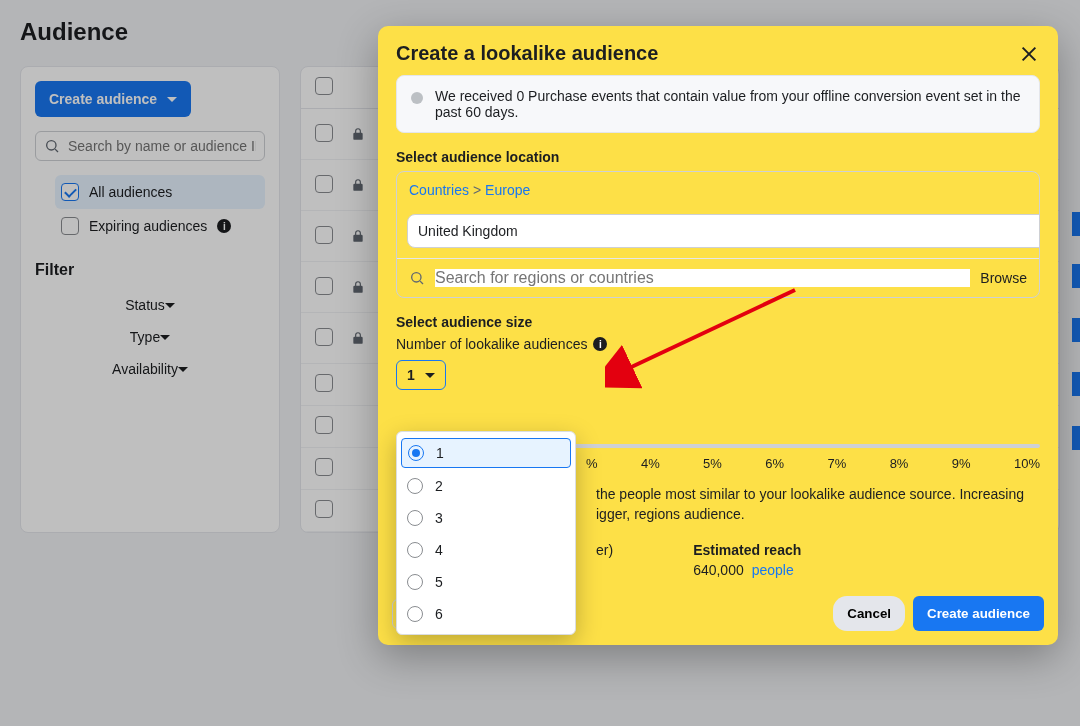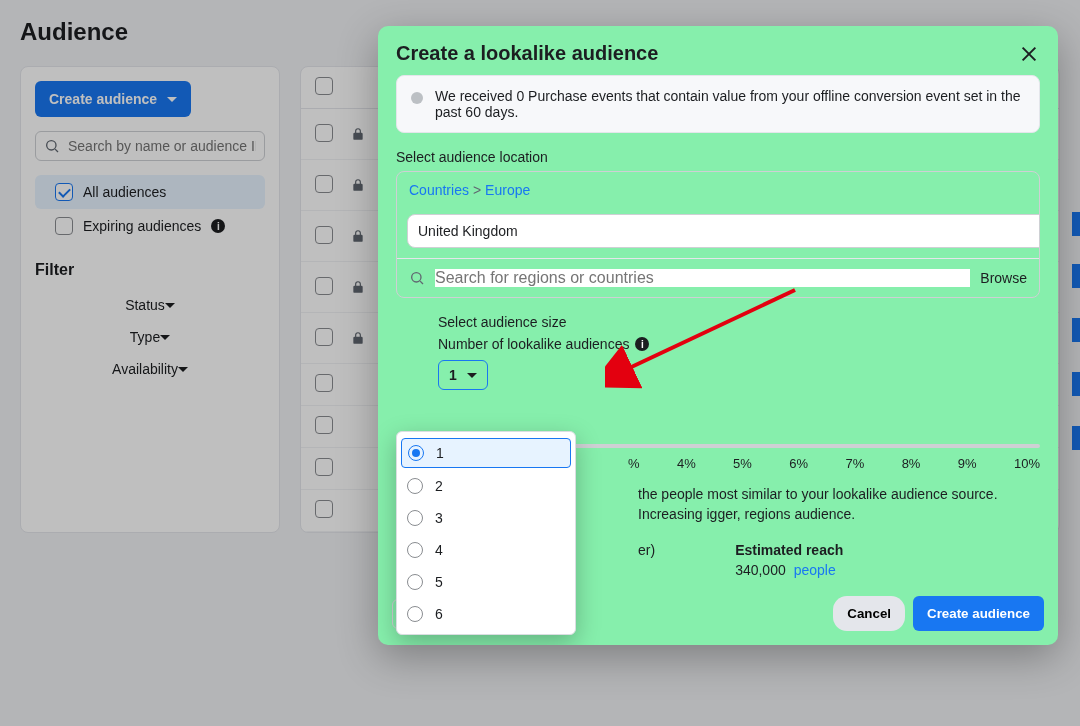--- a/index.html
+++ b/index.html
@@ -11,21 +11,21 @@
 .layout { display: flex; gap: 20px; }
 .sidebar { width: 260px; background: #fff; border: 1px solid #e4e6eb; border-radius: 8px; padding: 14px; }
 
 .create-btn { background: #1877f2; color: #fff; border: none; border-radius: 6px; padding: 10px 14px; font-weight: 700; font-size: 14px; display: inline-flex; align-items: center; gap: 10px; cursor: pointer; }
 .caret-down { width: 0; height: 0; border-left: 5px solid transparent; border-right: 5px solid transparent; border-top: 5px solid #fff; }
 
 .search-wrap { margin-top: 14px; border: 1px solid #ced0d4; border-radius: 6px; display: flex; align-items: center; padding: 6px 8px; gap: 8px; color: #65676b; }
 .search-wrap input { border: none; outline: none; font-size: 14px; flex: 1; color: #1c1e21; }
 
 .sb-group { margin-top: 14px; }
-.sb-item { display: flex; align-items: center; gap: 10px; padding: 8px 20px; border-radius: 6px; cursor: pointer; }
+.sb-item { display: flex; align-items: center; gap: 10px; padding: 8px 6px; border-radius: 6px; cursor: pointer; margin-left: 20px; }
 .sb-item.selected { background: #e7f3ff; }
 .chk { width: 18px; height: 18px; border: 1.5px solid #8a8d91; border-radius: 4px; display: inline-flex; align-items: center; justify-content: center; background: #fff; }
 .chk.checked { border-color: #1877f2; }
 .chk.checked::after { content: ""; width: 5px; height: 9px; border: solid #1877f2; border-width: 0 2px 2px 0; transform: rotate(45deg); margin-top: -2px; }
 
 .filter-title { font-weight: 700; font-size: 16px; margin-top: 18px; margin-bottom: 10px; }
 .filter-row { display: flex; justify-content: center; align-items: center; padding: 8px 0; cursor: pointer; }
 .chev-down { width: 0; height: 0; border-left: 5px solid transparent; border-right: 5px solid transparent; border-top: 5px solid #1c1e21; }
 
 .main { flex: 1; background: #fff; border: 1px solid #e4e6eb; border-radius: 8px; overflow: hidden; }
@@ -35,41 +35,41 @@
 .row .name { color: #1877f2; font-weight: 600; }
 .row .sub { color: #8a8d91; font-size: 12px; }
 .cell-flex { display: flex; flex-direction: column; }
 .cb-col { width: 18px; }
 .lock-col { width: 18px; display:flex; justify-content:center; }
 
 .info-icon { width: 14px; height: 14px; border-radius: 50%; background: #1c1e21; color: #fff; display: inline-flex; align-items: center; justify-content: center; font-size: 10px; font-weight: 700; }
 
 
 .scrim { position: absolute; inset: 0; background: rgba(0,0,0,0.25); }
-.modal { position: absolute; top: 26px; left: 378px; width: 680px; background: #86efac; border-radius: 10px; box-shadow: 0 12px 40px rgba(0,0,0,0.3); overflow: hidden; display: flex; flex-direction: column; max-height: 674px; }
+.modal { position: absolute; top: 26px; left: 378px; width: 680px; background: #fde047; border-radius: 10px; box-shadow: 0 12px 40px rgba(0,0,0,0.3); overflow: hidden; display: flex; flex-direction: column; max-height: 674px; }
 .modal-head { display: flex; justify-content: space-between; align-items: center; padding: 16px 18px 10px; font-size: 20px; font-weight: 700; }
 .close-x { width: 22px; height: 22px; cursor: pointer; position: relative; }
 .close-x::before, .close-x::after { content:""; position:absolute; left:10px; top:2px; width:2px; height:18px; background:#1c1e21; }
 .close-x::before { transform: rotate(45deg); } .close-x::after { transform: rotate(-45deg); }
 
 .modal-body { padding: 0 18px 8px; overflow: visible; position: relative; }
 .notice-box { background: #f7f8fa; border: 1px solid #e4e6eb; border-radius: 8px; padding: 12px 14px; display: flex; gap: 12px; align-items: flex-start; color: #1c1e21; margin-bottom: 16px; }
 .radio-dot { width: 12px; height: 12px; border-radius: 50%; background: #bcc0c4; margin-top: 4px; flex-shrink: 0; }
 
-.sect-label { font-weight: 400; margin: 8px 0 6px; }
+.sect-label { font-weight: 700; margin: 8px 0 6px; }
 .loc-box { border: 1px solid #ced0d4; border-radius: 8px; overflow: hidden; }
 .breadcrumb { padding: 10px 12px; color: #1877f2; }
 .breadcrumb .sep { color: #606770; margin: 0 4px; }
 .chip-row { padding: 6px 10px 10px; }
 .chip { display: inline-block; background: #fff; border: 1px solid #ced0d4; border-radius: 8px; padding: 8px 10px; width: 648px; }
 .loc-search { display: flex; align-items: center; gap: 10px; border-top: 1px solid #e4e6eb; padding: 10px 12px; }
 .loc-search input { border: none; outline: none; flex: 1; font-size: 16px; color: #1c1e21; }
 .browse { color: #1c1e21; font-weight: 400; cursor: pointer; }
 
-.size-sect { margin-top: 16px; margin-left: 42px; }
+.size-sect { margin-top: 16px; }
 .num-label { display: flex; align-items: center; gap: 6px; color: #1c1e21; margin-bottom: 8px; }
 .nselect { display: inline-flex; align-items: center; gap: 10px; border: 1.5px solid #1877f2; border-radius: 6px; padding: 6px 10px; font-weight: 700; cursor: pointer; }
 .caret-down.dark { border-top-color: #1c1e21; }
 
 .dropdown { position: absolute; top: 356px; left: 18px; width: 180px; background: #fff; border: 1px solid #dadde1; border-radius: 6px; box-shadow: 0 8px 24px rgba(0,0,0,0.25); z-index: 40; padding: 4px 0; }
 .dd-item { display: flex; align-items: center; gap: 12px; padding: 8px 10px; cursor: pointer; }
 .dd-item.sel { background: #e7f3ff; border: 1.5px solid #1877f2; border-radius: 4px; margin: 2px 4px; padding: 6px 6px; }
 .rd { width: 16px; height: 16px; border-radius: 50%; border: 1.5px solid #8a8d91; display:inline-flex; align-items:center; justify-content:center; }
 .rd.on { border-color: #1877f2; }
 .rd.on::after { content:""; width:8px; height:8px; border-radius:50%; background:#1877f2; }
@@ -309,21 +309,21 @@
 
       <div class="hint" style="padding-left:200px;">the people most similar to your lookalike audience source. Increasing igger, regions audience.</div>
 
       <div class="reach">
         <div class="col" style="padding-left:200px;">
           <span>er)</span>
         </div>
         <div class="col">
           <span class="lbl">Estimated reach</span>
           <span>
-            <span>340,000</span>
+            <span>640,000</span>
             <span class="link" style="margin-left:4px;">people</span>
           </span>
         </div>
       </div>
     </div>
 
     <div class="dropdown" id="dd">
         <div class="dd-item sel">
           <span class="rd on"></span>
           <span>1</span>

